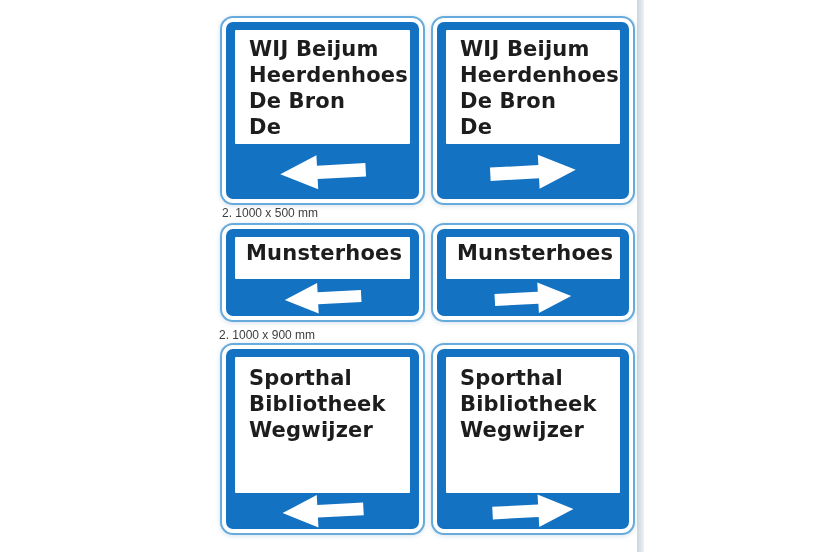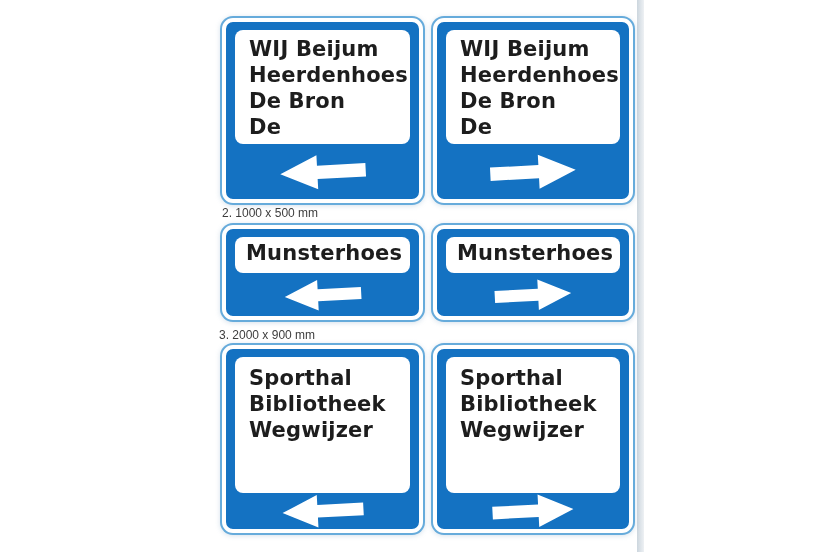--- a/index.html
+++ b/index.html
@@ -22,21 +22,21 @@
     background:#1472c2;
     border:4px solid #ffffff;
     border-radius:11px;
     box-shadow:0 0 0 2px #66abdb, 0 1px 5px 2px rgba(110,150,185,.28);
     display:flex;
     flex-direction:column;
   }
   .panel{
     box-sizing:border-box;
     background:#ffffff;
-    border-radius:8px;
+    border-radius:1px;
     margin:8px 9px 0 9px;
     padding:6px 6px 0 14px;
     color:#1d1d1d;
     font-family:"DejaVu Sans",sans-serif;
     font-weight:bold;
     font-size:21px;
     line-height:26px;
     letter-spacing:.2px;
     overflow:hidden;
   }
@@ -50,21 +50,21 @@
   .arrow polygon{fill:#ffffff;}
   .arrow--right{transform:rotate(-3deg) scaleX(-1);}
   
   .pos-1l{left:222px;top:18px;width:201px;height:185px;}
   .pos-1r{left:433px;top:18px;width:200px;height:185px;}
   .pos-2l{left:222px;top:225px;width:201px;height:95px;}
   .pos-2r{left:433px;top:225px;width:200px;height:95px;}
   .pos-3l{left:222px;top:345px;width:201px;height:188px;}
   .pos-3r{left:433px;top:345px;width:200px;height:188px;}
   .sign--r1 .panel{height:114px;}
-  .sign--r2 .panel{height:36px;padding-top:2px;padding-left:11px;line-height:28px;}
+  .sign--r2 .panel{height:42px;padding-top:2px;padding-left:11px;line-height:28px;}
   .sign--r2 .arrow{width:86px;height:34px;}
   .sign--r3 .panel{height:158px;padding-top:8px;}
   .sign--r3 .arrow{width:90px;height:36px;}
   
   .size-label{
     position:absolute;
     font-size:12px;
     color:#3d3d3d;
     white-space:nowrap;
   }
@@ -123,21 +123,21 @@
     <div class="panel">
       <div>Munsterhoes</div>
     </div>
     <div class="arrow-zone">
       <svg class="arrow arrow--right" viewBox="0 0 96 40">
         <polygon points="3,20 42,2 42,13 93,13 93,27 42,27 42,38"></polygon>
       </svg>
     </div>
   </div>
 
-  <div class="size-label label-3">3. 2000 x 900 mm</div>
+  <div class="size-label label-3">2. 1000 x 900 mm</div>
 
   <div class="sign sign--r3 pos-3l">
     <div class="panel">
       <div>Sporthal</div>
       <div>Bibliotheek</div>
       <div>Wegwijzer</div>
     </div>
     <div class="arrow-zone">
       <svg class="arrow arrow--left" viewBox="0 0 96 40">
         <polygon points="3,20 42,2 42,13 93,13 93,27 42,27 42,38"></polygon>

